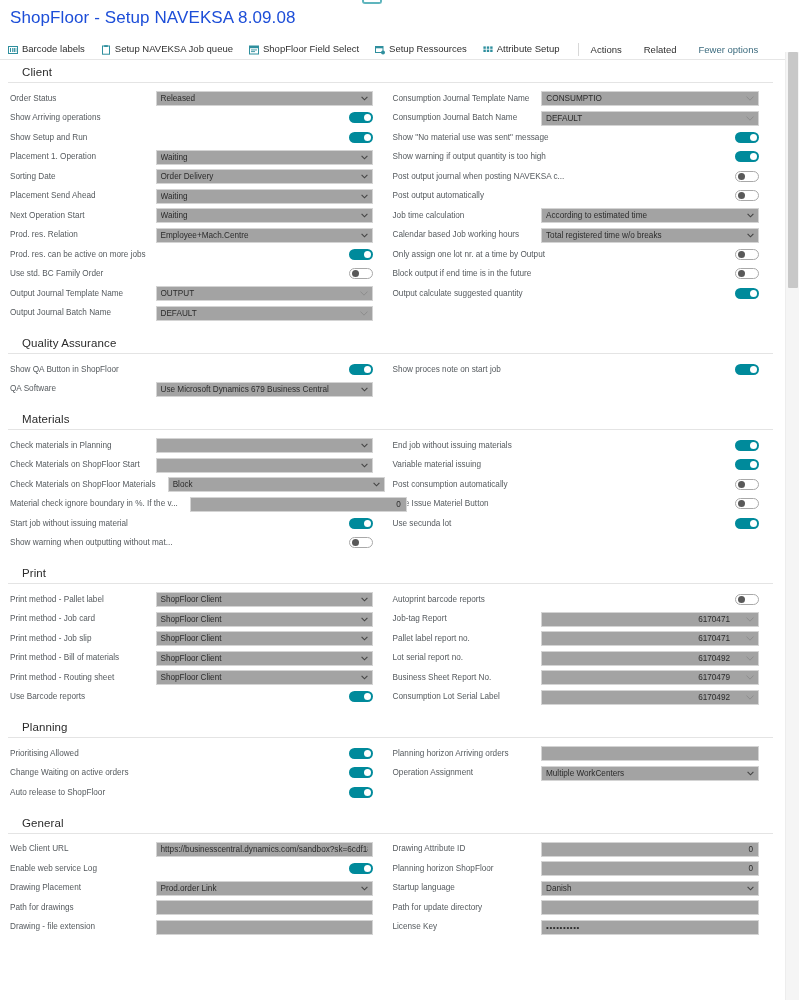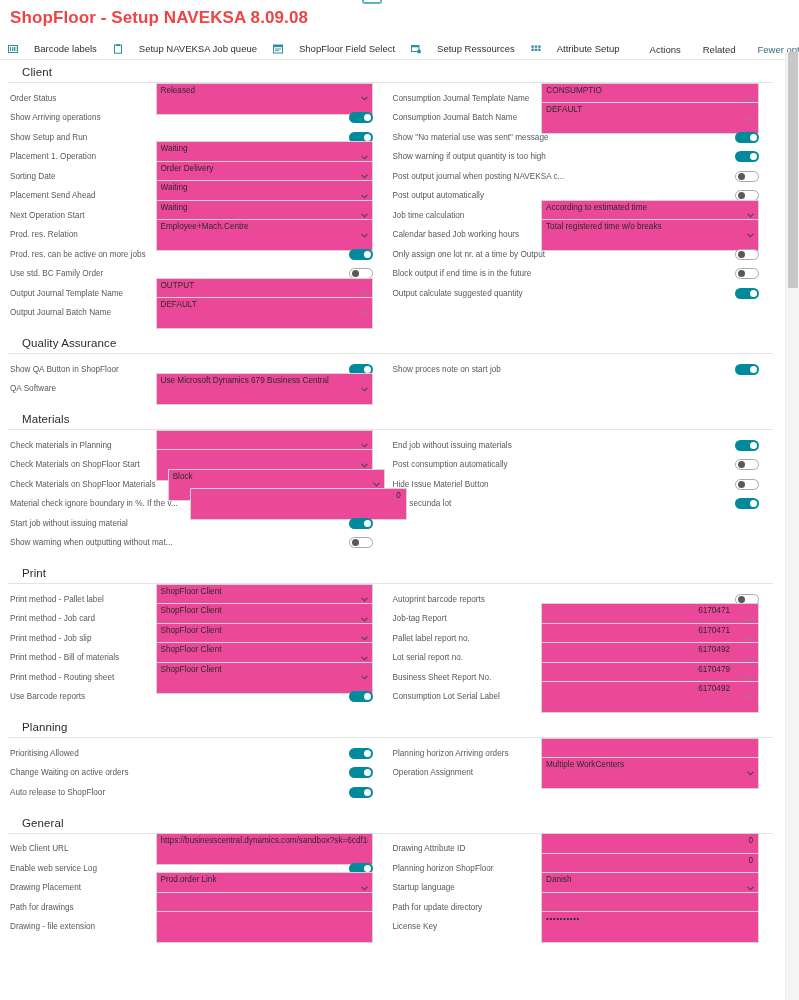--- a/index.html
+++ b/index.html
@@ -17,34 +17,34 @@
     position: absolute; left: 362px; top: 0px;
     width: 20px; height: 4px;
     border: 2px solid #5fb5bd; border-top: none;
     border-radius: 0 0 3px 3px;
     background: #fff;
   }
 
   
   .title-bar { padding: 6px 10px 0 10px; }
   .page-title {
-    font-size: 17px; font-weight: 700; color: #ef4444;
+    font-size: 17px; font-weight: 400; color: #1d4ed8;
     letter-spacing: .1px; line-height: 24px;
   }
 
   
   .ribbon {
     display: flex; align-items: center;
     height: 21px; margin-top: 9px;
     padding-left: 8px;
     border-bottom: 1px solid #e6e6e6;
     font-size: 9.5px; color: #2f2f2f;
   }
   .ribbon-item {
-    display: flex; align-items: center; gap: 16px;
+    display: flex; align-items: flex-end; gap: 4px;
     margin-right: 16px; white-space: nowrap; cursor: default;
   }
   .ribbon-item .lbl { line-height: 12px; }
   .ribbon-sep {
     width: 1px; height: 13px; background: #d8d8d8; margin: 0 12px 0 2px;
   }
   .ribbon-plain { margin-right: 22px; white-space: nowrap; }
   .ribbon-plain.muted { color: #3a6a7d; }
 
   
@@ -97,25 +97,25 @@
     background-size: 4px 9px; background-position: 0 5px; background-repeat: repeat-x;
   }
   .ctrl { flex: 0 0 auto; }
 
   
   .col-left .ctrl.wide { width: 217px; }
   .col-right .ctrl.wide { width: 218px; }
 
   
   .inp {
-    height: 32px; width: 100%;
-    border: 1px solid #d4d4d4; background: #ec4899;
+    height: 15px; width: 100%;
+    border: 1px solid #d4d4d4; background: #a3a3a3;
     font-size: 8.2px; color: #2b2b2b;
     padding: 0 4px; line-height: 13px;
-    display: flex; align-items: flex-start;
+    display: flex; align-items: flex-end;
     position: relative; overflow: hidden; white-space: nowrap;
   }
   .inp.num { justify-content: flex-end; padding-right: 5px; }
   .inp .txt { display:block; overflow:hidden; text-overflow: clip; white-space: nowrap; }
   .inp .caret {
     position: absolute; right: 4px; top: 0; bottom: 0;
     display: flex; align-items: center; color: #444;
   }
   .inp.lookup .caret { color: #8b8b8b; }
   .inp.withcaret .txt { padding-right: 12px; }
@@ -577,20 +577,27 @@
         </div>
         <div class="col col-right">
           <div class="row">
     <span class="lab">End job without issuing materials</span>
     <span class="dots"></span>
     <span class="ctrl">
       <span class="toggle on"><span class="knob"></span></span>
     </span>
   </div>
             <div class="row">
+    <span class="lab">Variable material issuing</span>
+    <span class="dots"></span>
+    <span class="ctrl">
+      <span class="toggle on"><span class="knob"></span></span>
+    </span>
+  </div>
+            <div class="row">
     <span class="lab">Post consumption automatically</span>
     <span class="dots"></span>
     <span class="ctrl">
       <span class="toggle off"><span class="knob"></span></span>
     </span>
   </div>
             <div class="row">
     <span class="lab">Hide Issue Materiel Button</span>
     <span class="dots"></span>
     <span class="ctrl">

